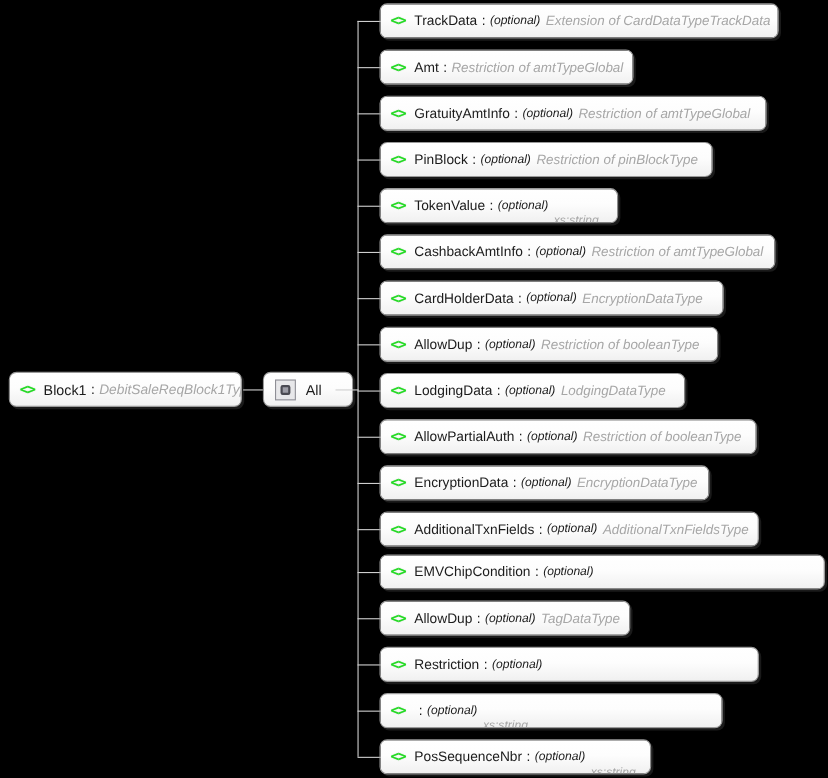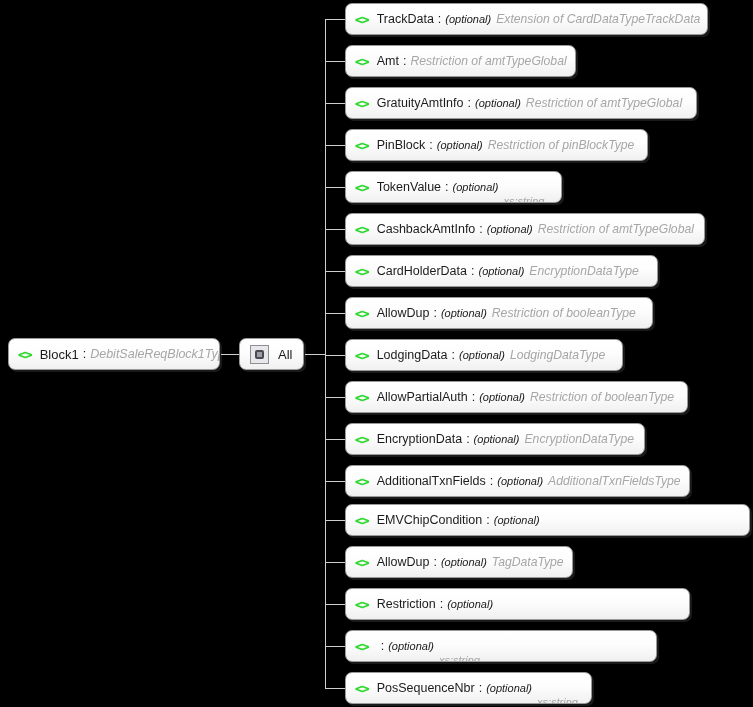--- a/index.html
+++ b/index.html
@@ -126,21 +126,21 @@
 
   <div class="node" id="root-node" style="left:8px; top:338px; width:212px;">
     <span class="code-icon">&lt;&gt;</span>
     <span class="nm">Block1</span>
     <span class="sep">:</span>
     <span class="ty">DebitSaleReqBlock1Type</span>
   </div>
 
   <div class="conn conn-h" style="left:221px; top:354px; width:18px;"></div>
 
-  <div class="node" id="all-node" style="left:239px; top:338px; width:65px;align-items:center;">
+  <div class="node" id="all-node" style="left:239px; top:338px; width:82px;align-items:center;">
     <span class="all-icon">
         <i></i>
       </span>
     <span class="all-label">All</span>
   </div>
 
   <div class="conn conn-h" style="left:305px; top:354px; width:21px;"></div>
 
   <div class="conn conn-v" style="left:325px; top:19px; height:669px;"></div>
 

